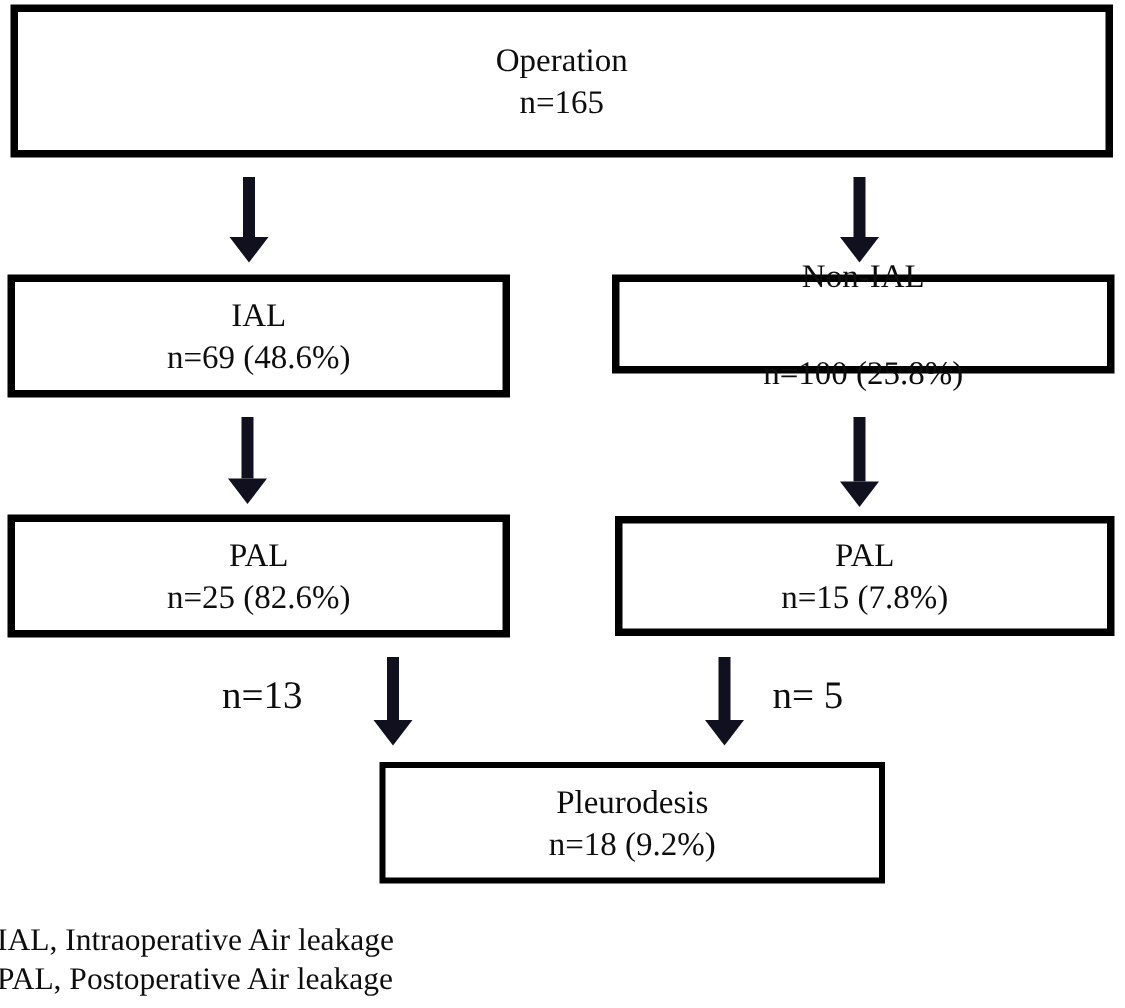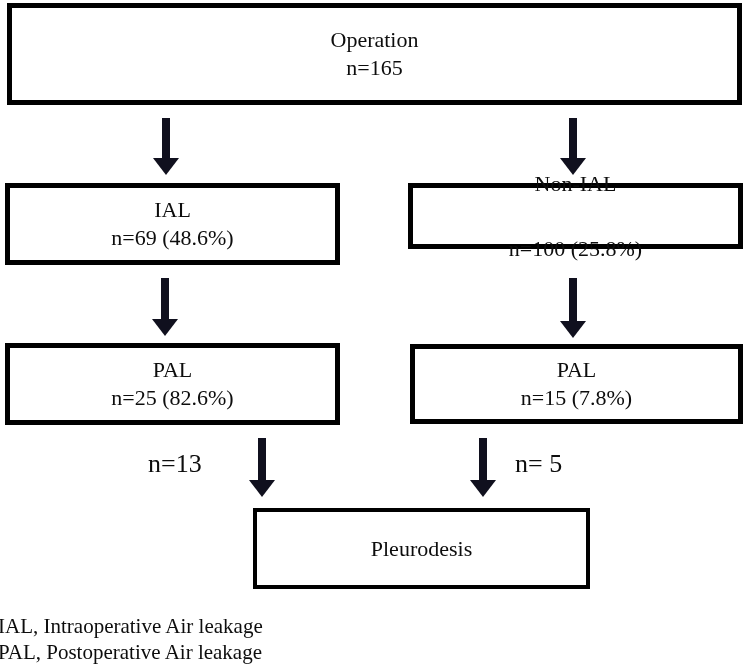--- a/index.html
+++ b/index.html
@@ -121,20 +121,21 @@
     <div class="head"></div>
   </div>
   <div class="arrow" style="left:470px; top:438px; height:59px;">
     <div class="shaft"></div>
     <div class="head"></div>
   </div>
   <div class="edge-label" style="left:515px; top:450px;text-align:center;">n= 5</div>
 
   <div class="box" style="left:205px; top:508px; width:337px; height:81px; border-width:4px;margin-left:48px;">
     <div class="line">Pleurodesis</div>
+    <div class="line">n=18 (9.2%)</div>
   </div>
 
   <div class="legend">
     <div>IAL, Intraoperative Air leakage</div>
     <div>PAL, Postoperative Air leakage</div>
   </div>
 
 </div>
 
 </body></html>

